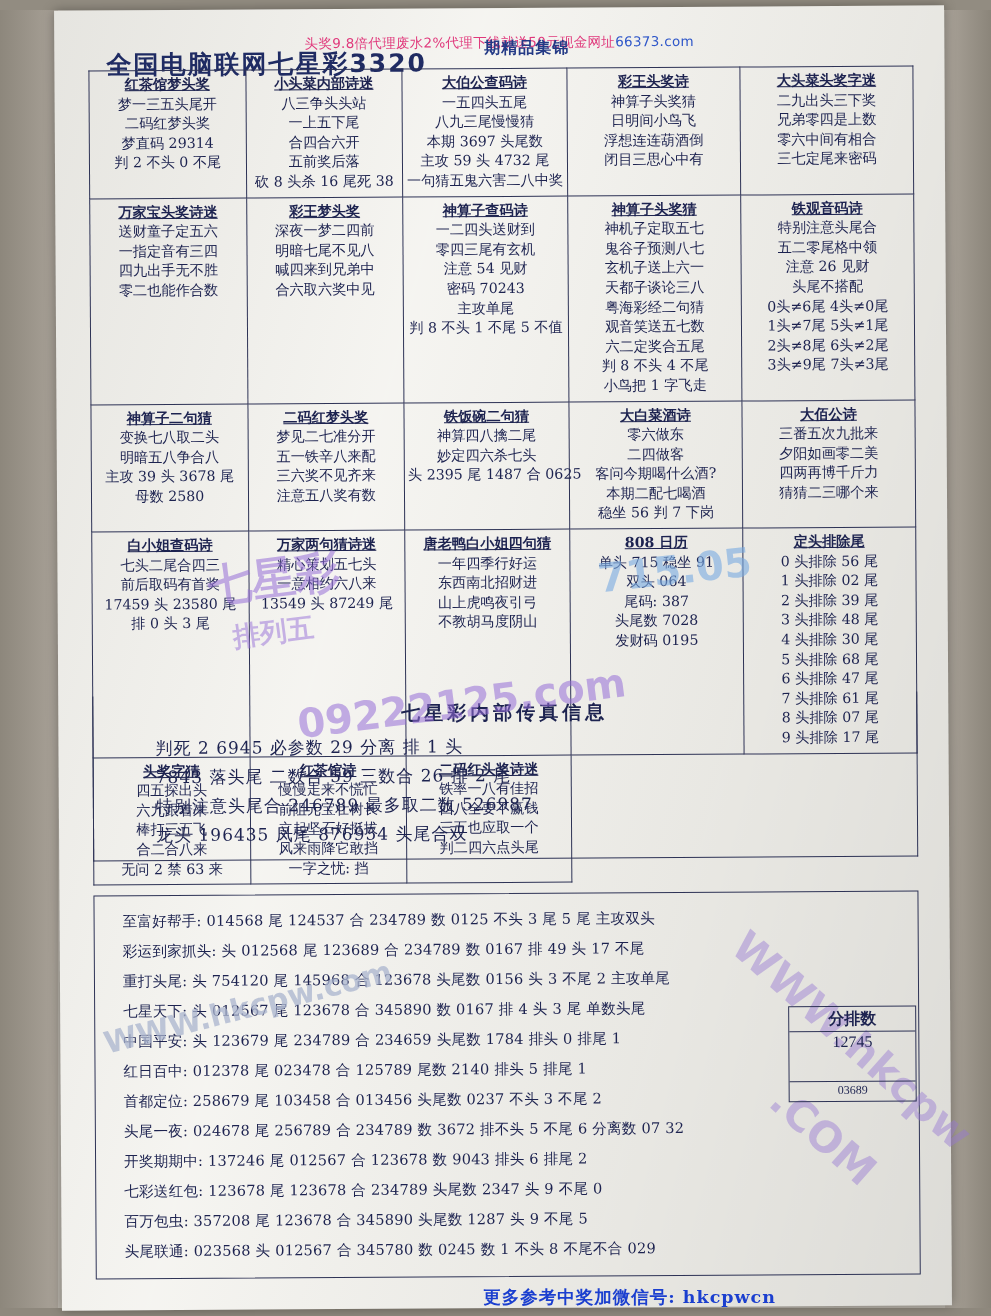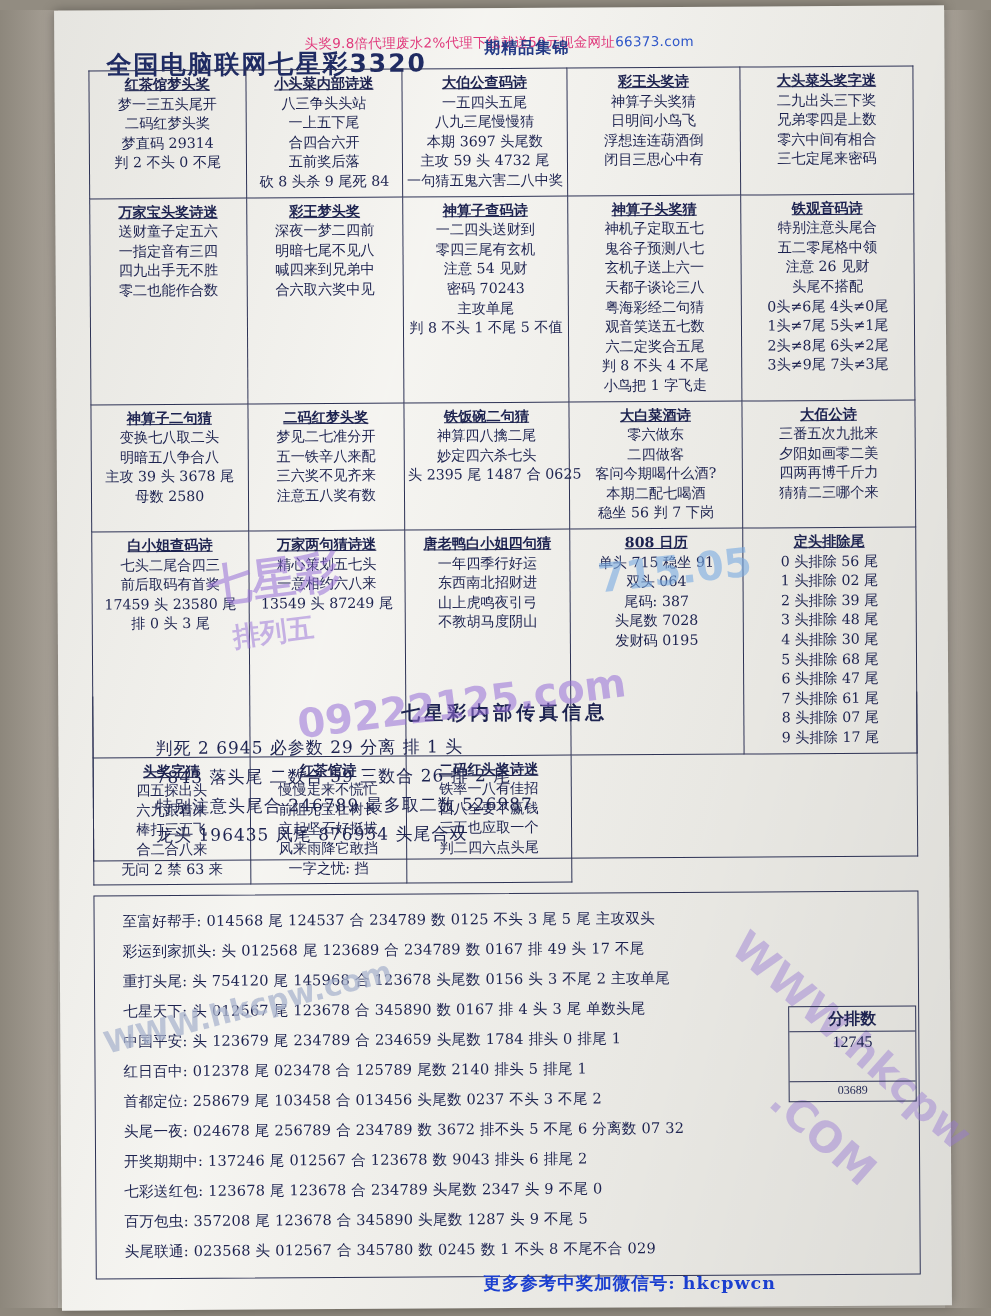--- a/index.html
+++ b/index.html
@@ -122,21 +122,21 @@
     font-family:Liberation Serif, serif;
     color:#1d2350;
     z-index:5;
   }
   .fenpai .fp-t{font-size:16px;font-weight:bold;padding:2px 0 1px;border-bottom:1.3px solid #2e3356;}
   .fenpai .fp-v{font-size:16px;padding:1px 0 2px;}
   .fenpai .fp-v2{font-size:12px;padding:1px 0 3px;border-top:1.3px solid #2e3356;margin-top:28px;}
 
   
   .footer{
-    position:absolute;left:0;bottom:21px;width:836px;
+    position:absolute;left:0;bottom:7px;width:836px;
     text-align:right;padding-right:60px;
     color:#1b3fcf;font-size:17.5px;font-family:"DejaVu Serif",serif;
     font-weight:bold;letter-spacing:1px;
     box-sizing:border-box;
   }
 
   
   .wm{position:absolute;pointer-events:none;font-weight:bold;white-space:nowrap;}
   .wm1{left:150px;top:540px;color:rgba(150,110,215,.55);font-size:44px;transform:rotate(-7deg);font-family:"DejaVu Serif",serif;}
   .wm2{left:175px;top:605px;color:rgba(150,110,215,.5);font-size:27px;transform:rotate(-7deg);font-family:"DejaVu Serif",serif;}
@@ -182,21 +182,21 @@
               <span class="ln">二码红梦头奖</span>
               <span class="ln">梦直码 29314</span>
               <span class="ln">判 2 不头 0 不尾</span>
             </td>
             <td>
               <span class="ttl">小头菜内部诗迷</span>
               <span class="ln">八三争头头站</span>
               <span class="ln">一上五下尾</span>
               <span class="ln">合四合六开</span>
               <span class="ln">五前奖后落</span>
-              <span class="ln">砍 8 头杀 9 尾死 84</span>
+              <span class="ln">砍 8 头杀 16 尾死 38</span>
             </td>
             <td>
               <span class="ttl">大伯公查码诗</span>
               <span class="ln">一五四头五尾</span>
               <span class="ln">八九三尾慢慢猜</span>
               <span class="ln">本期 3697 头尾数</span>
               <span class="ln">主攻 59 头 4732 尾</span>
               <span class="ln">一句猜五鬼六害二八中奖</span>
             </td>
             <td>

